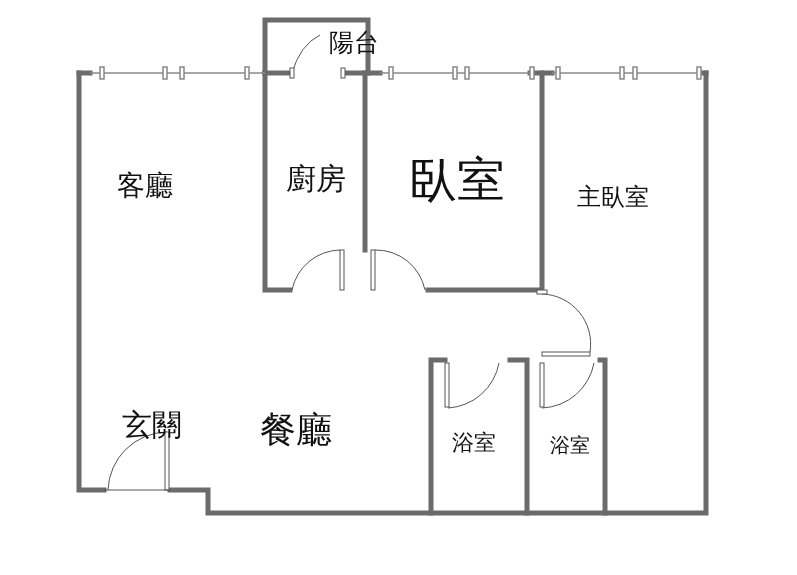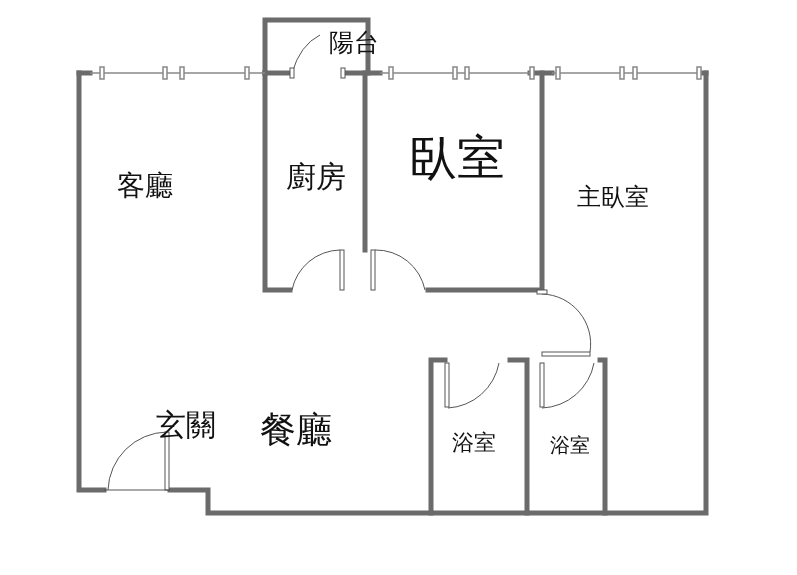--- a/index.html
+++ b/index.html
@@ -72,19 +72,19 @@
     <rect x="540" y="363" width="4" height="44" fill="#fff"></rect>
 
     <path d="M108 490 A60 60 0 0 1 167 432"></path>
     <rect x="165" y="432" width="4" height="58" fill="#fff"></rect>
     <line x1="104" y1="490" x2="170" y2="490"></line>
   </g>
 </svg>
 
 <div class="lbl" style="left:281px;top:30px;font-size:25px;margin-left:48px;">陽台</div>
 <div class="lbl" style="left:117px;top:172px;font-size:28px;">客廳</div>
-<div class="lbl" style="left:286px;top:164px;font-size:30px;font-family:Liberation Mono, monospace;">廚房</div>
-<div class="lbl" style="left:409px;top:133px;font-size:48px;">臥室</div>
+<div class="lbl" style="left:286px;top:164px;font-size:30px;">廚房</div>
+<div class="lbl" style="left:409px;top:155px;font-size:48px;">臥室</div>
 <div class="lbl" style="left:577px;top:185px;font-size:24px;">主臥室</div>
-<div class="lbl" style="left:122px;top:410px;font-size:30px;margin-left:34px;">玄關</div>
+<div class="lbl" style="left:122px;top:410px;font-size:30px;">玄關</div>
 <div class="lbl" style="left:260px;top:412px;font-size:36px;">餐廳</div>
 <div class="lbl" style="left:452px;top:432px;font-size:22px;">浴室</div>
 <div class="lbl" style="left:550px;top:435px;font-size:20px;">浴室</div>
 
 </body></html>

